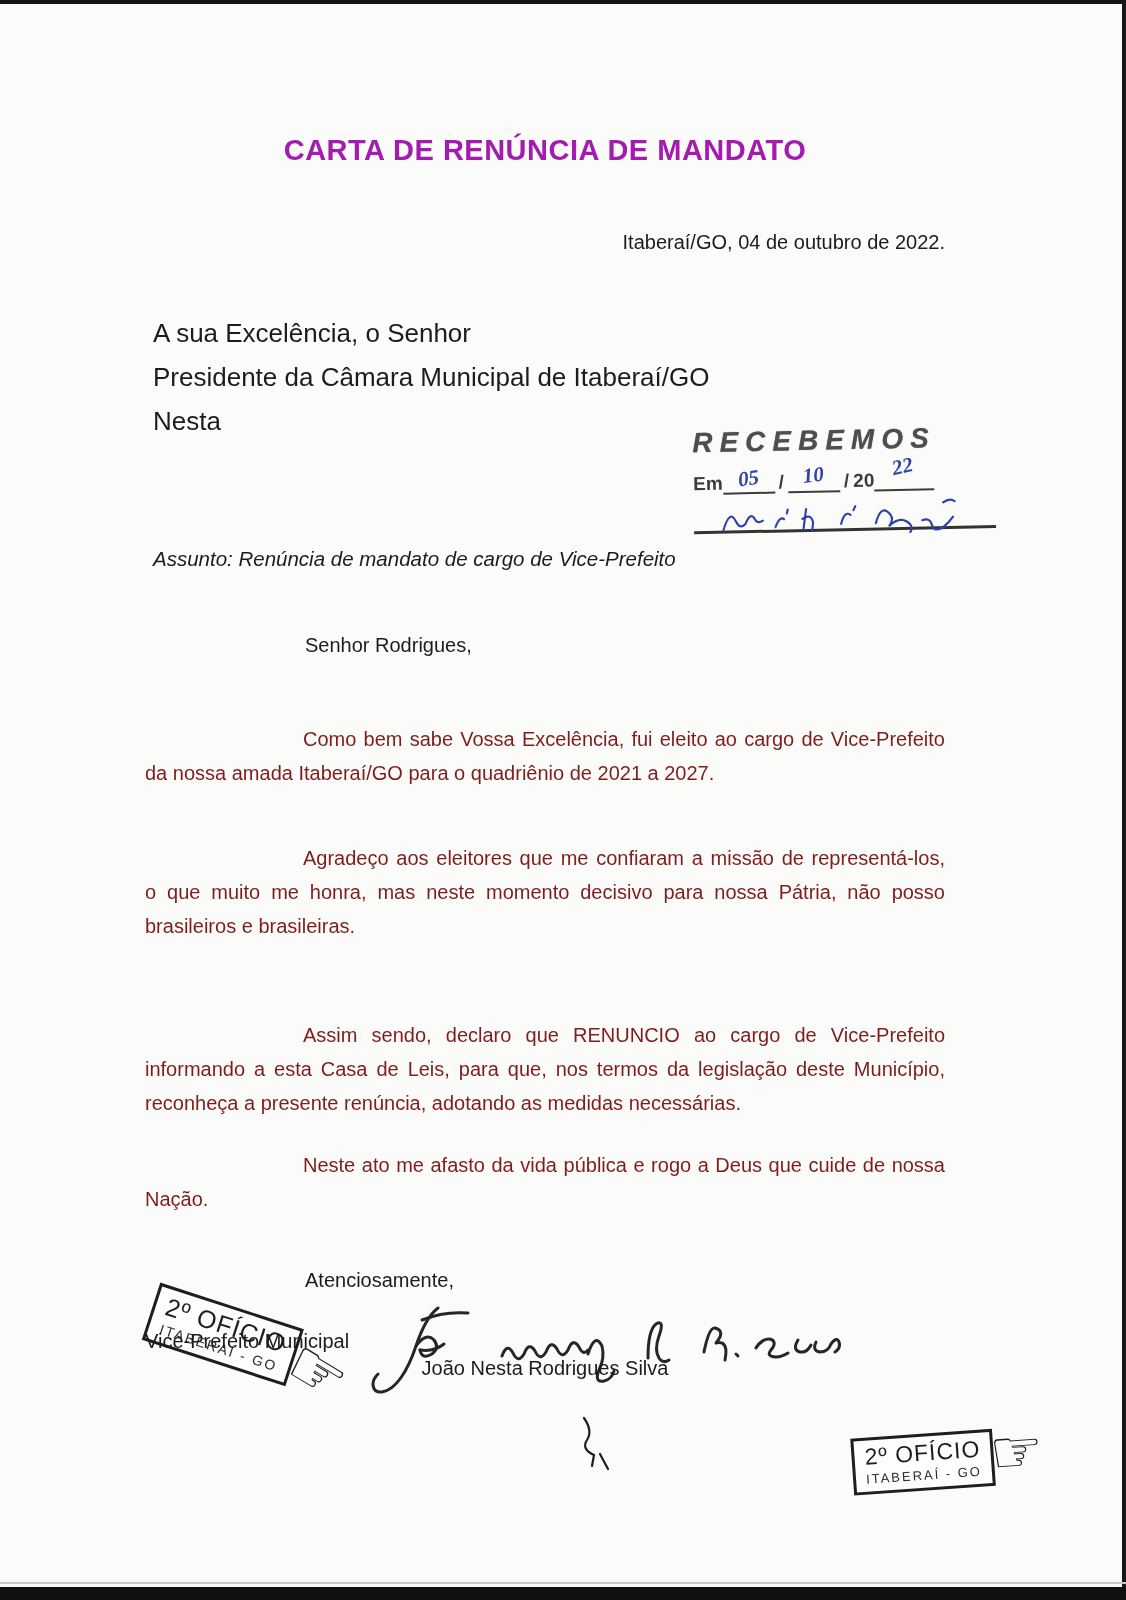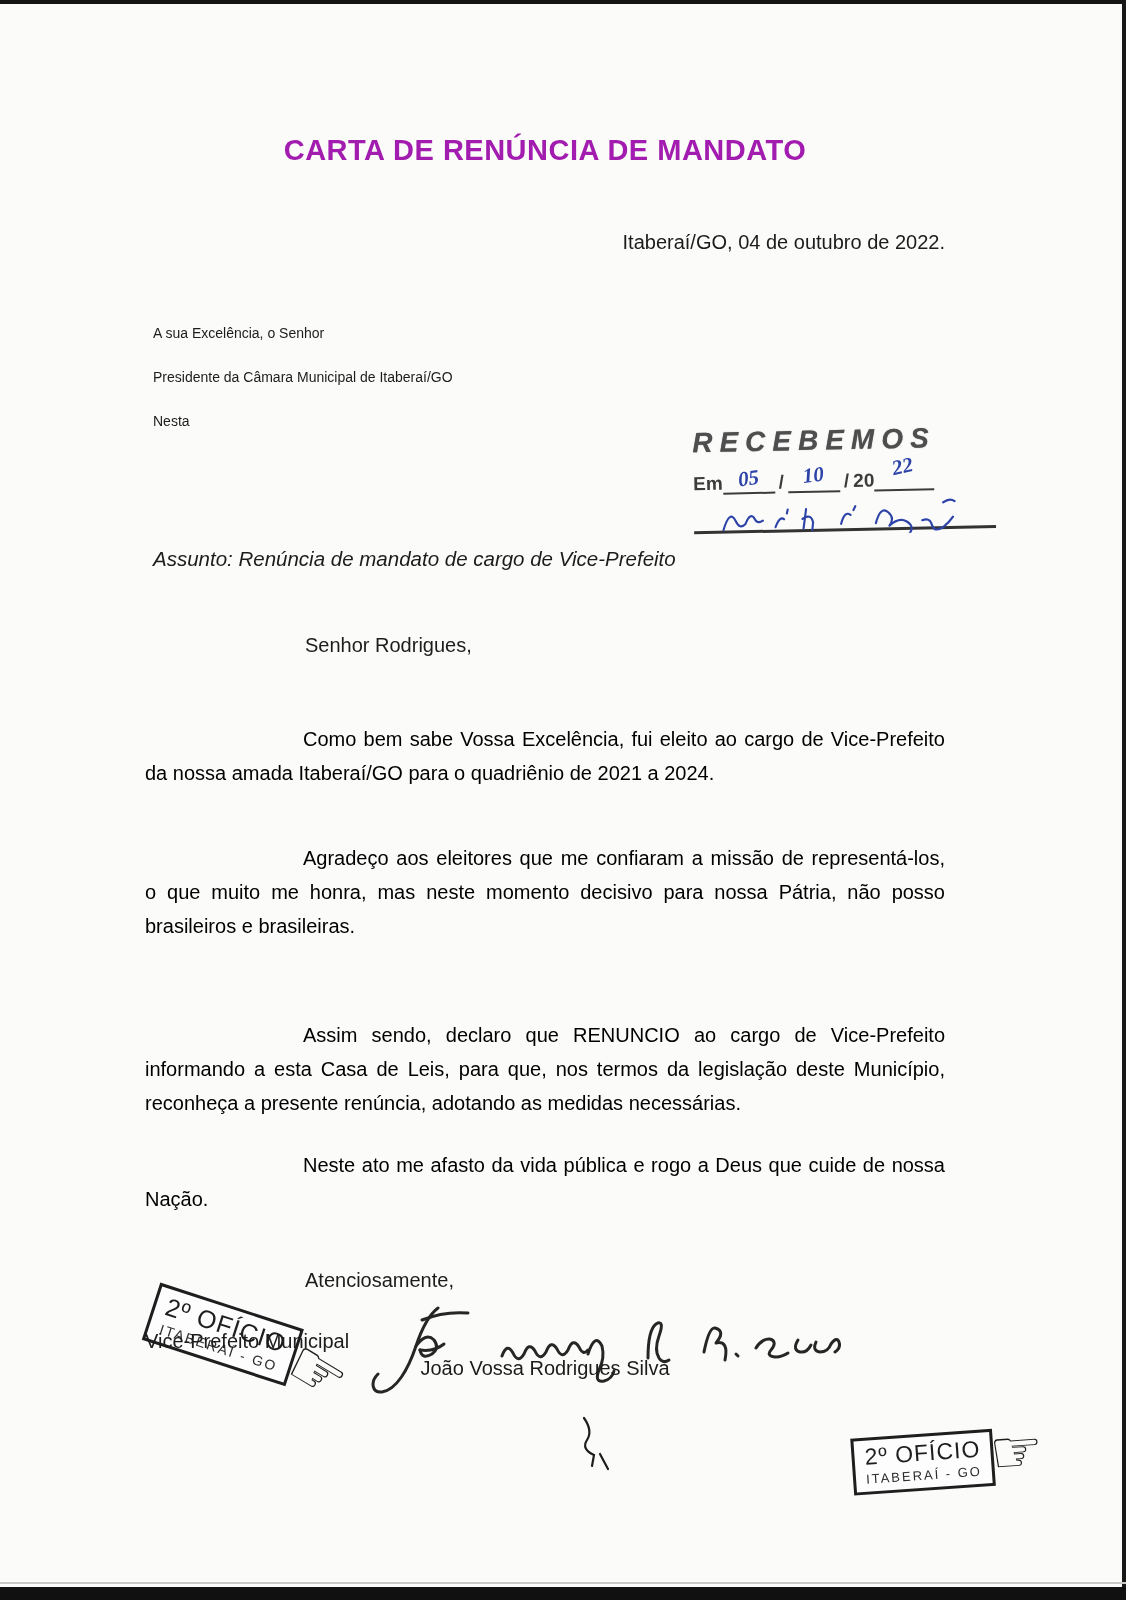--- a/index.html
+++ b/index.html
@@ -13,27 +13,27 @@
   .edge-top{position:absolute;top:0;left:0;width:1126px;height:4px;background:#151515;}
   .edge-right{position:absolute;top:0;right:0;width:4px;height:1600px;background:#181818;}
   .edge-bottom-line{position:absolute;left:0;top:1582px;width:1126px;height:2px;background:#c9c9c6;}
   .edge-bottom{position:absolute;left:0;top:1587px;width:1126px;height:13px;background:#101010;}
 
   .abs{position:absolute;}
   .col{position:absolute;left:145px;width:800px;}
 
   .title{top:134px;text-align:center;font-size:29px;font-weight:bold;letter-spacing:.5px;color:#a21caf;}
   .dateline{top:231px;text-align:right;font-size:20px;}
-  .recipient{top:311px;left:153px;font-size:14px;line-height:44px;}
+  .recipient{top:311px;left:153px;font-size:26px;line-height:44px;}
   .subject{top:547px;left:153px;font-size:20.5px;font-style:italic;}
   .salutation{top:634px;left:305px;font-size:20px;}
   .closing{top:1269px;left:305px;font-size:20px;}
 
   .para{position:absolute;left:145px;width:800px;}
-  .para-line{font-size:20px;height:34px;line-height:34px;color:#000000;}
+  .para-line{font-size:20px;height:34px;line-height:34px;color:#7f1d1d;}
   .jline{text-align:justify;text-align-last:justify;}
   .findent{padding-left:158px;}
   .lline{text-align:left;}
 
   
   .rstamp{top:424px;left:693px;width:318px;transform:rotate(-1.2deg);color:#474747;}
   .rstamp-title{font-size:28px;font-weight:bold;font-style:italic;letter-spacing:7px;
     color:#4e4e4e;text-shadow:0 0 1px #7a7a7a;}
   .rstamp-row{display:flex;align-items:flex-end;margin-top:8px;font-size:19px;font-weight:bold;color:#3c3c3c;}
   .rcell{display:inline-block;border-bottom:2.5px solid #3c3c3c;text-align:center;min-width:52px;height:26px;}
@@ -106,21 +106,21 @@
       </g>
     </svg>
   </div>
 </div>
 
 <div class="abs subject">Assunto: Renúncia de mandato de cargo de Vice-Prefeito</div>
 <div class="abs salutation">Senhor Rodrigues,</div>
 
 <div class="para" style="top:722px">
     <div class="para-line jline findent">Como bem sabe Vossa Excelência, fui eleito ao cargo de Vice-Prefeito</div>
-    <div class="para-line lline">da nossa amada Itaberaí/GO para o quadriênio de 2021 a 2024.</div>
+    <div class="para-line lline">da nossa amada Itaberaí/GO para o quadriênio de 2021 a 2027.</div>
   </div>
 <div class="para" style="top:841px">
     <div class="para-line jline findent">Agradeço aos eleitores que me confiaram a missão de representá-los,</div>
     <div class="para-line jline">o que muito me honra, mas neste momento decisivo para nossa Pátria, não posso</div>
     <div class="para-line lline">brasileiros e brasileiras.</div>
   </div>
 <div class="para" style="top:1018px">
     <div class="para-line jline findent">Assim sendo, declaro que RENUNCIO ao cargo de Vice-Prefeito</div>
     <div class="para-line jline">informando a esta Casa de Leis, para que, nos termos da legislação deste Município,</div>
     <div class="para-line lline">reconheça a presente renúncia, adotando as medidas necessárias.</div>
@@ -150,21 +150,21 @@
     <path d="M236,60 q7,-22 14,-8 q3,12 -3,24 q-5,13 5,11 q8,-2 10,-10"></path>
     <path d="M296,64 q0,-28 8,-34 q9,-5 3,12 q-5,14 0,22 q4,6 10,2"></path>
     <path d="M352,58 q5,-25 11,-24 q11,3 1,15 q13,-3 9,17"></path>
     <path d="M384,60 l2,2"></path>
     <path d="M404,54 c9,-15 25,-9 15,2 c-7,8 8,9 17,3"></path>
     <path d="M446,46 q-6,10 2,12 q7,1 11,-7"></path>
     <path d="M464,48 q-4,9 4,10 q8,0 11,-8 q6,-8 8,-2 q2,6 -4,10"></path>
   </g>
 </svg>
 
-<div class="col signer-name">João Vossa Rodrigues Silva</div>
+<div class="col signer-name">João Nesta Rodrigues Silva</div>
 <div class="col signer-role">Vice-Prefeito Municipal</div>
 
 <svg class="abs scratch-svg" width="48" height="60" viewBox="0 0 48 60">
   <g fill="none" stroke="#1e1e1e" stroke-width="2.2" stroke-linecap="round">
     <path d="M12,4 q9,13 3,22 q-6,9 7,15 l-2,11"></path>
     <path d="M28,40 l8,15"></path>
   </g>
 </svg>
 
 <div class="abs office-stamp stamp-right">

